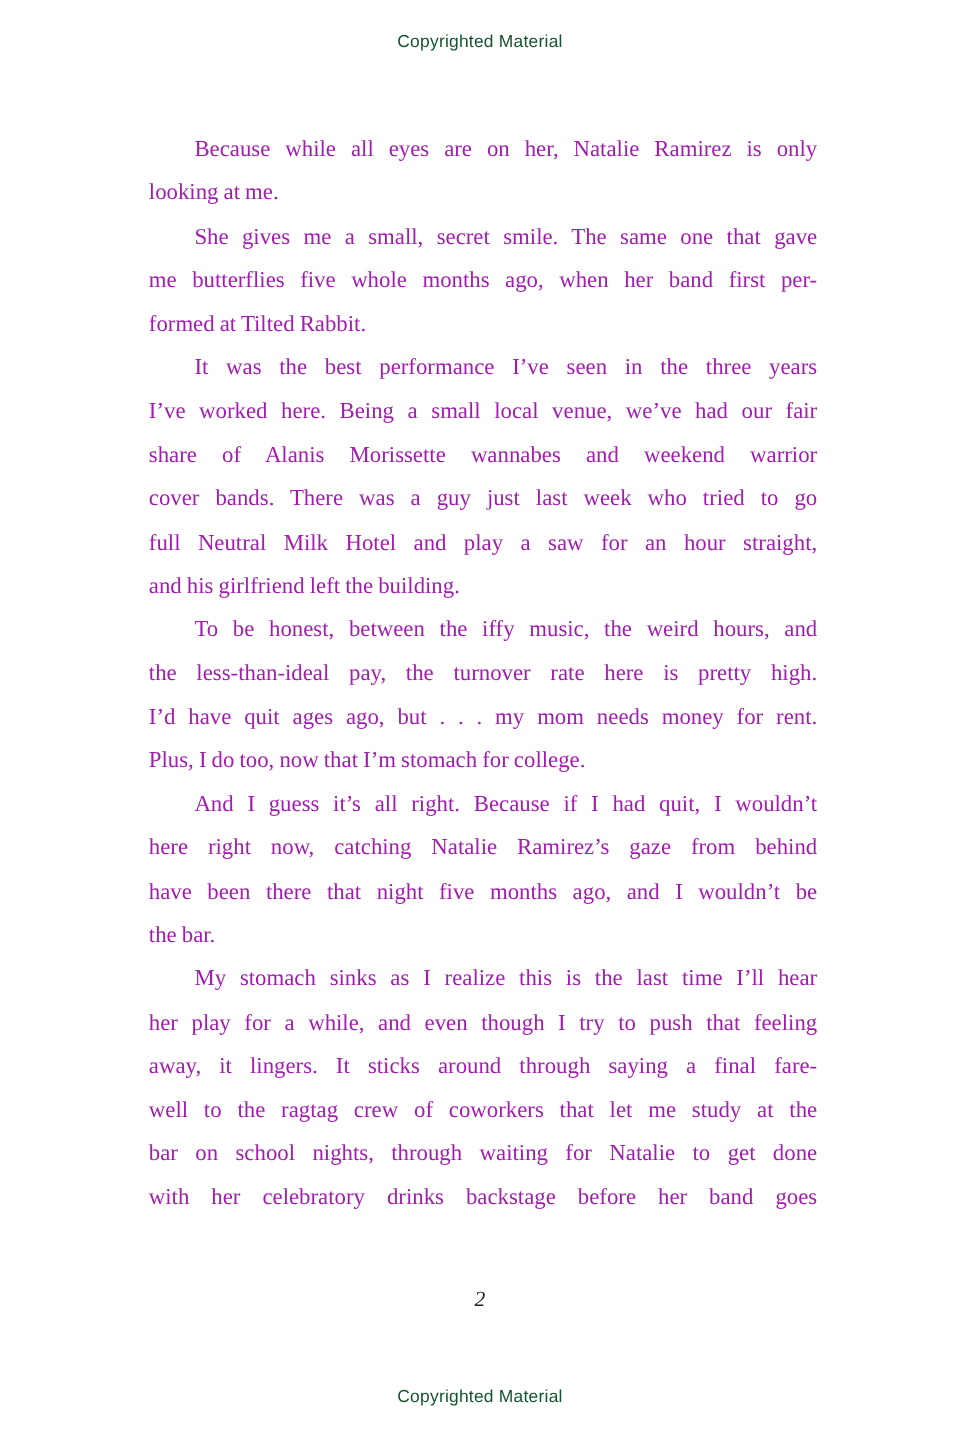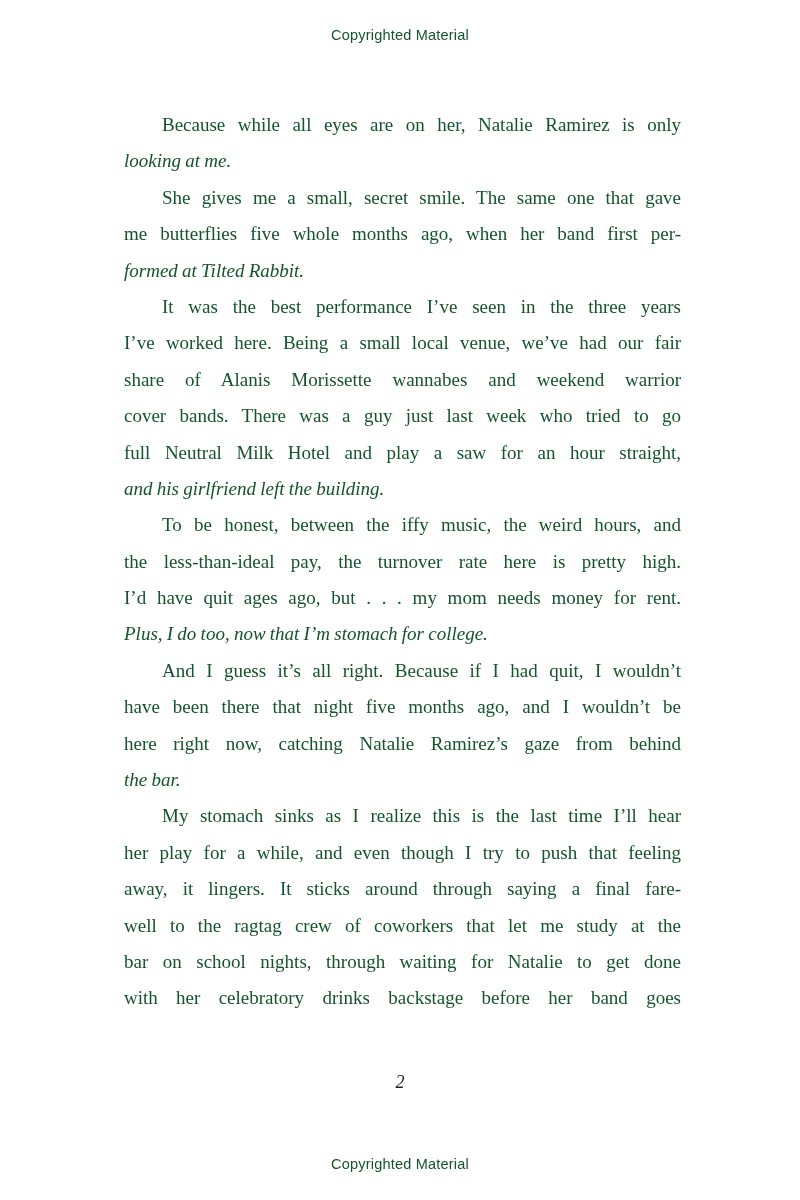--- a/index.html
+++ b/index.html
@@ -26,34 +26,34 @@
     color: #14532d;
   }
   .copyright-notice.top { top: 27px; }
   .copyright-notice.bottom { top: 1156px; }
 
   .text-block {
     position: absolute;
     left: 124px;
     top: 107px;
     width: 557px;
-    color: #14532d;
+    color: #a21caf;
     font-size: 19px;
     line-height: 36.4px;
     word-spacing: -0.5px;
   }
   .line {
     height: 36.4px;
     text-align: justify;
     text-align-last: justify;
     white-space: normal;
     overflow: visible;
   }
   .line.para-first { text-indent: 38px; }
-  .line.para-last  { text-align-last: left; font-style: italic; }
+  .line.para-last  { text-align-last: left; }
 
   .page-number {
     position: absolute;
     left: 0;
     top: 1072px;
     width: 100%;
     text-align: center;
     font-size: 18px;
     font-style: italic;
     color: #1d1d1d;
@@ -76,22 +76,22 @@
       <div class="line">I’ve worked here. Being a small local venue, we’ve had our fair</div>
       <div class="line">share of Alanis Morissette wannabes and weekend warrior</div>
       <div class="line">cover bands. There was a guy just last week who tried to go</div>
       <div class="line">full Neutral Milk Hotel and play a saw for an hour straight,</div>
       <div class="line para-last">and his girlfriend left the building.</div>
       <div class="line para-first">To be honest, between the iffy music, the weird hours, and</div>
       <div class="line">the less-than-ideal pay, the turnover rate here is pretty high.</div>
       <div class="line">I’d have quit ages ago, but . . . my mom needs money for rent.</div>
       <div class="line para-last">Plus, I do too, now that I’m stomach for college.</div>
       <div class="line para-first">And I guess it’s all right. Because if I had quit, I wouldn’t</div>
+      <div class="line">here right now, catching Natalie Ramirez’s gaze from behind</div>
       <div class="line">have been there that night five months ago, and I wouldn’t be</div>
-      <div class="line">here right now, catching Natalie Ramirez’s gaze from behind</div>
       <div class="line para-last">the bar.</div>
       <div class="line para-first">My stomach sinks as I realize this is the last time I’ll hear</div>
       <div class="line">her play for a while, and even though I try to push that feeling</div>
       <div class="line">away, it lingers. It sticks around through saying a final fare-</div>
       <div class="line">well to the ragtag crew of coworkers that let me study at the</div>
       <div class="line">bar on school nights, through waiting for Natalie to get done</div>
       <div class="line">with her celebratory drinks backstage before her band goes</div>
     </div>
 
   <div class="page-number">2</div>

